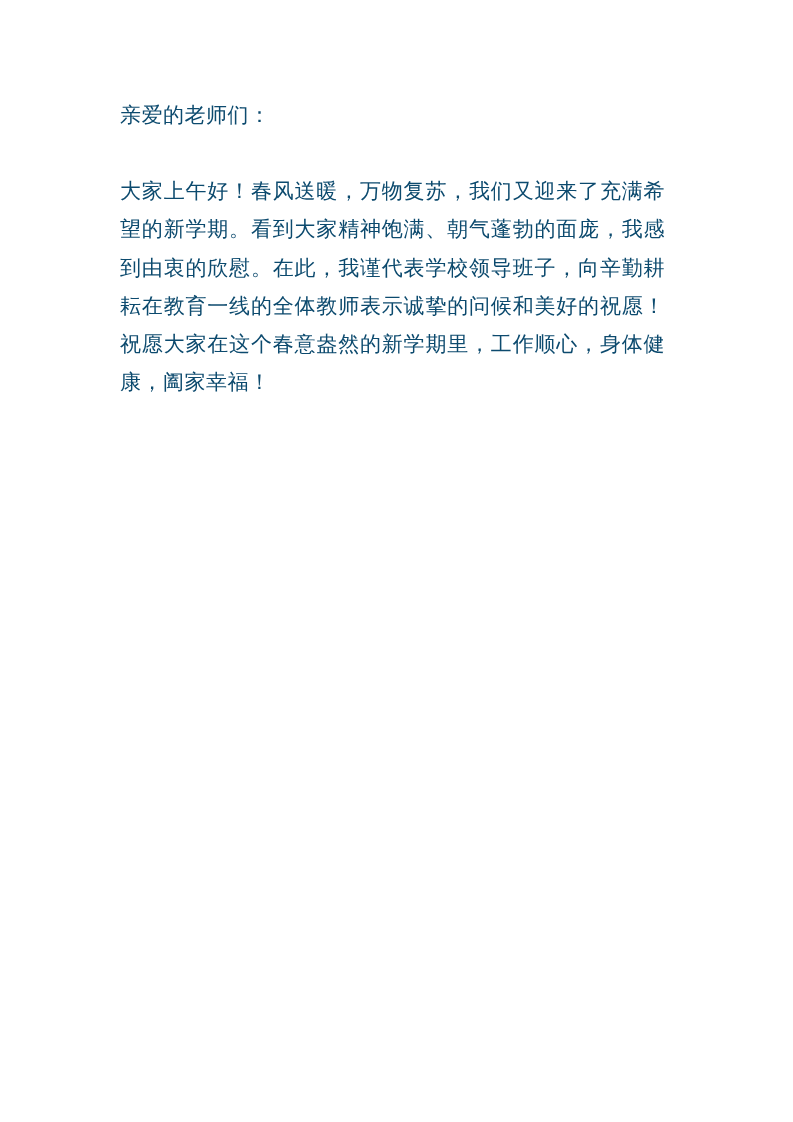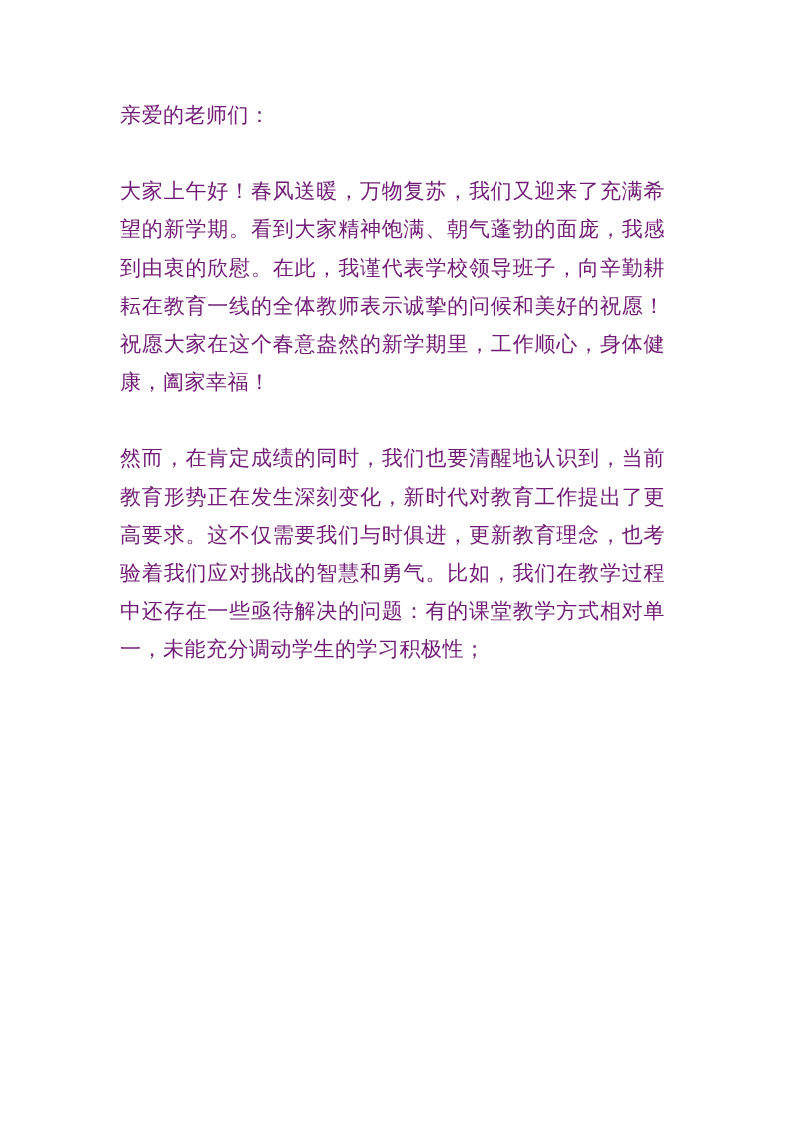--- a/index.html
+++ b/index.html
@@ -11,21 +11,21 @@
       width: 793px;
       height: 1122px;
       position: relative;
       overflow: hidden;
     }
     .page {
       position: absolute;
       left: 120px;
       top: 96px;
       width: 553px;
-      color: #701a75;
+      color: #0c4a6e;
       font-family: "DejaVu Serif", "Liberation Serif", serif;
       font-size: 21px;
       line-height: 38.2px;
       letter-spacing: 0.5px;
     }
     .greeting {
       margin: 0 0 38px 0;
       text-align: left;
     }
     .para {
@@ -33,14 +33,13 @@
       text-align: justify;
       text-justify: inter-character;
     }
   </style>
 </head>
 <body>
 
 <div class="page">
   <p class="greeting">亲爱的老师们：</p>
   <p class="para">大家上午好！春风送暖，万物复苏，我们又迎来了充满希望的新学期。看到大家精神饱满、朝气蓬勃的面庞，我感到由衷的欣慰。在此，我谨代表学校领导班子，向辛勤耕耘在教育一线的全体教师表示诚挚的问候和美好的祝愿！祝愿大家在这个春意盎然的新学期里，工作顺心，身体健康，阖家幸福！</p>
-  <p class="para">然而，在肯定成绩的同时，我们也要清醒地认识到，当前教育形势正在发生深刻变化，新时代对教育工作提出了更高要求。这不仅需要我们与时俱进，更新教育理念，也考验着我们应对挑战的智慧和勇气。比如，我们在教学过程中还存在一些亟待解决的问题：有的课堂教学方式相对单一，未能充分调动学生的学习积极性；</p>
 </div>
 
 </body></html>

